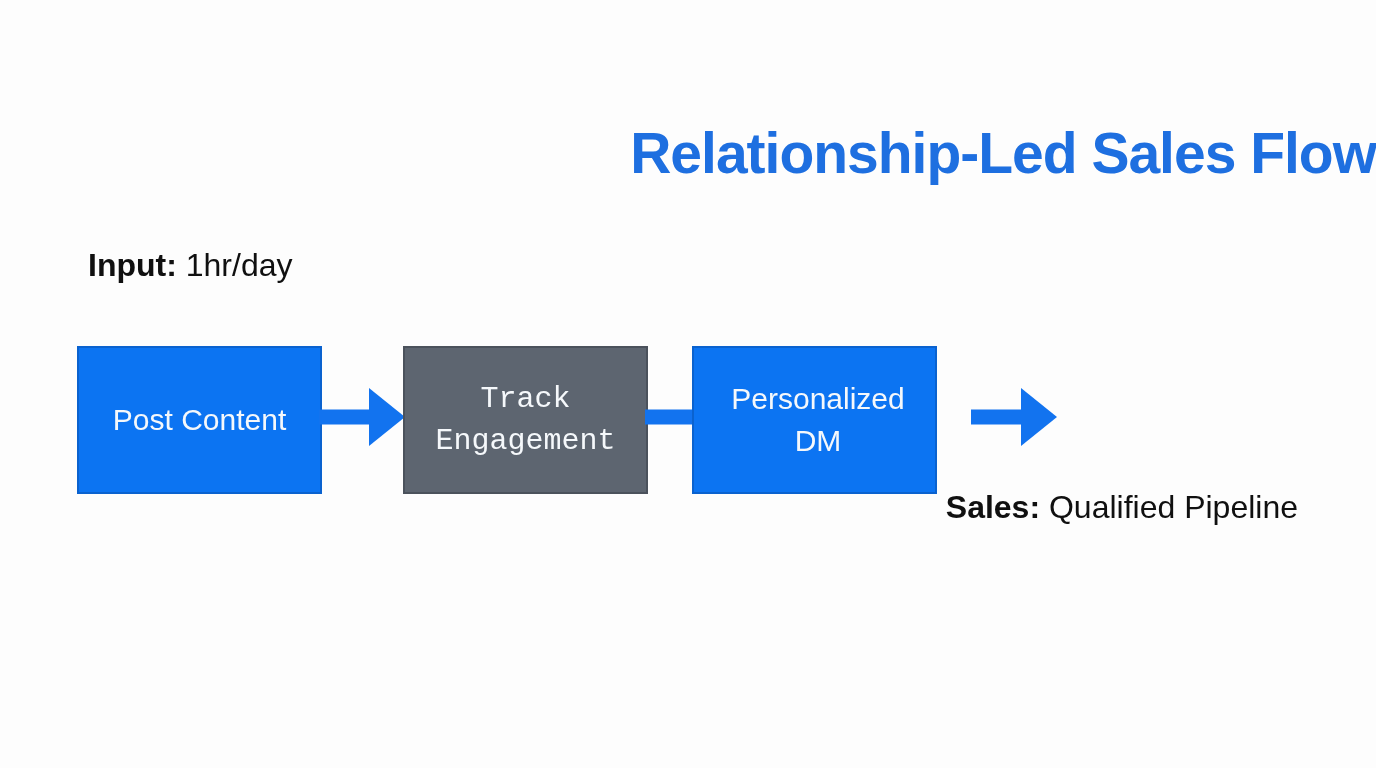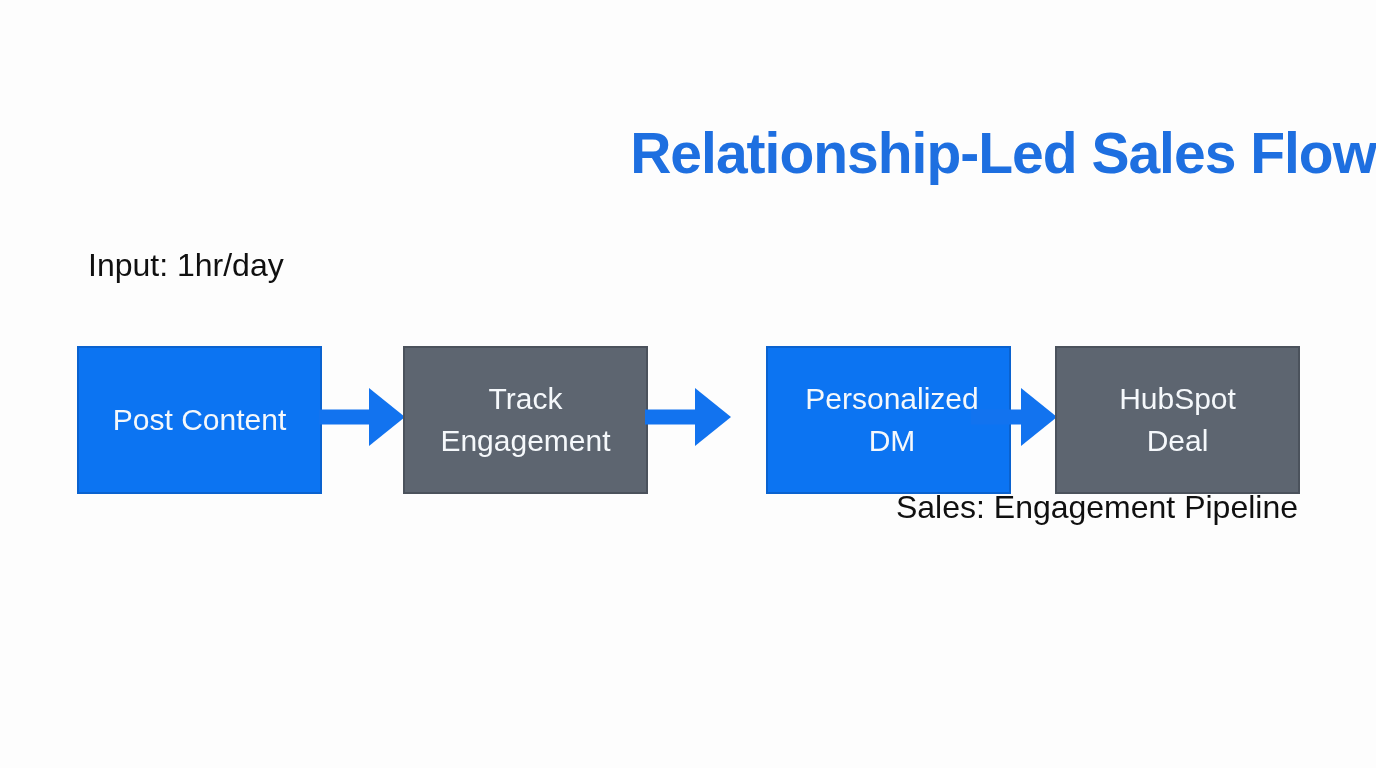--- a/index.html
+++ b/index.html
@@ -33,21 +33,21 @@
     white-space:nowrap;
     margin-top:40px;
   }
 
   .caption{
     position:absolute;
     font-size:32px;
     color:var(--text-dark);
     white-space:nowrap;
   }
-  .caption .cap-label{font-weight:normal;}
+  .caption .cap-label{font-weight:bold;}
   .caption-input{left:88px;top:247px;}
   .caption-output{right:78px;top:489px;text-align:right;}
 
   .flow{position:absolute;left:0;top:0;width:100%;height:100%;margin-top:36px;}
 
   .node{
     position:absolute;
     top:310px;
     width:245px;
     height:148px;
@@ -55,25 +55,25 @@
     align-items:center;
     justify-content:center;
     text-align:center;
     font-size:30px;
     line-height:42px;
     color:var(--text-light);
     white-space:pre-line;
     border:2px solid transparent;
   }
   .node[data-variant="blue"]{background:var(--node-blue);border-color:var(--node-blue-border);}
-  .node[data-variant="gray"]{background:var(--node-gray);border-color:var(--node-gray-border);}
+  .node[data-variant="gray"]{background:var(--node-gray);border-color:var(--node-gray-border);font-family:Liberation Mono, monospace;}
 
   .node-1{left:77px;}
   .node-2{left:403px;}
-  .node-3{left:766px;padding-left:7px;}
+  .node-3{left:692px;padding-left:7px;}
   .node-4{left:1055px;}
 
   .arrow{
     position:absolute;
     top:352px;
     width:86px;
     height:58px;
   }
   .arrow-1{left:319px;}
   .arrow-2{left:645px;}
@@ -117,23 +117,21 @@
     <div class="node node-3" data-variant="blue">Personalized
 DM</div>
 
     <div class="arrow arrow-3">
       <svg viewBox="0 0 86 58">
         <rect class="arrow-fill" x="0" y="21.5" width="52" height="15"></rect>
         <polygon class="arrow-fill" points="50,0 86,29 50,58"></polygon>
       </svg>
     </div>
 
-    <div class="node node-4" data-variant="gray">HubSpot
-Deal</div>
 
   </div>
 
   <div class="caption caption-output">
     <span class="cap-label">Sales:</span>
-    <span class="cap-value">Engagement Pipeline</span>
+    <span class="cap-value">Qualified Pipeline</span>
   </div>
 
 </div>
 
 </body></html>

